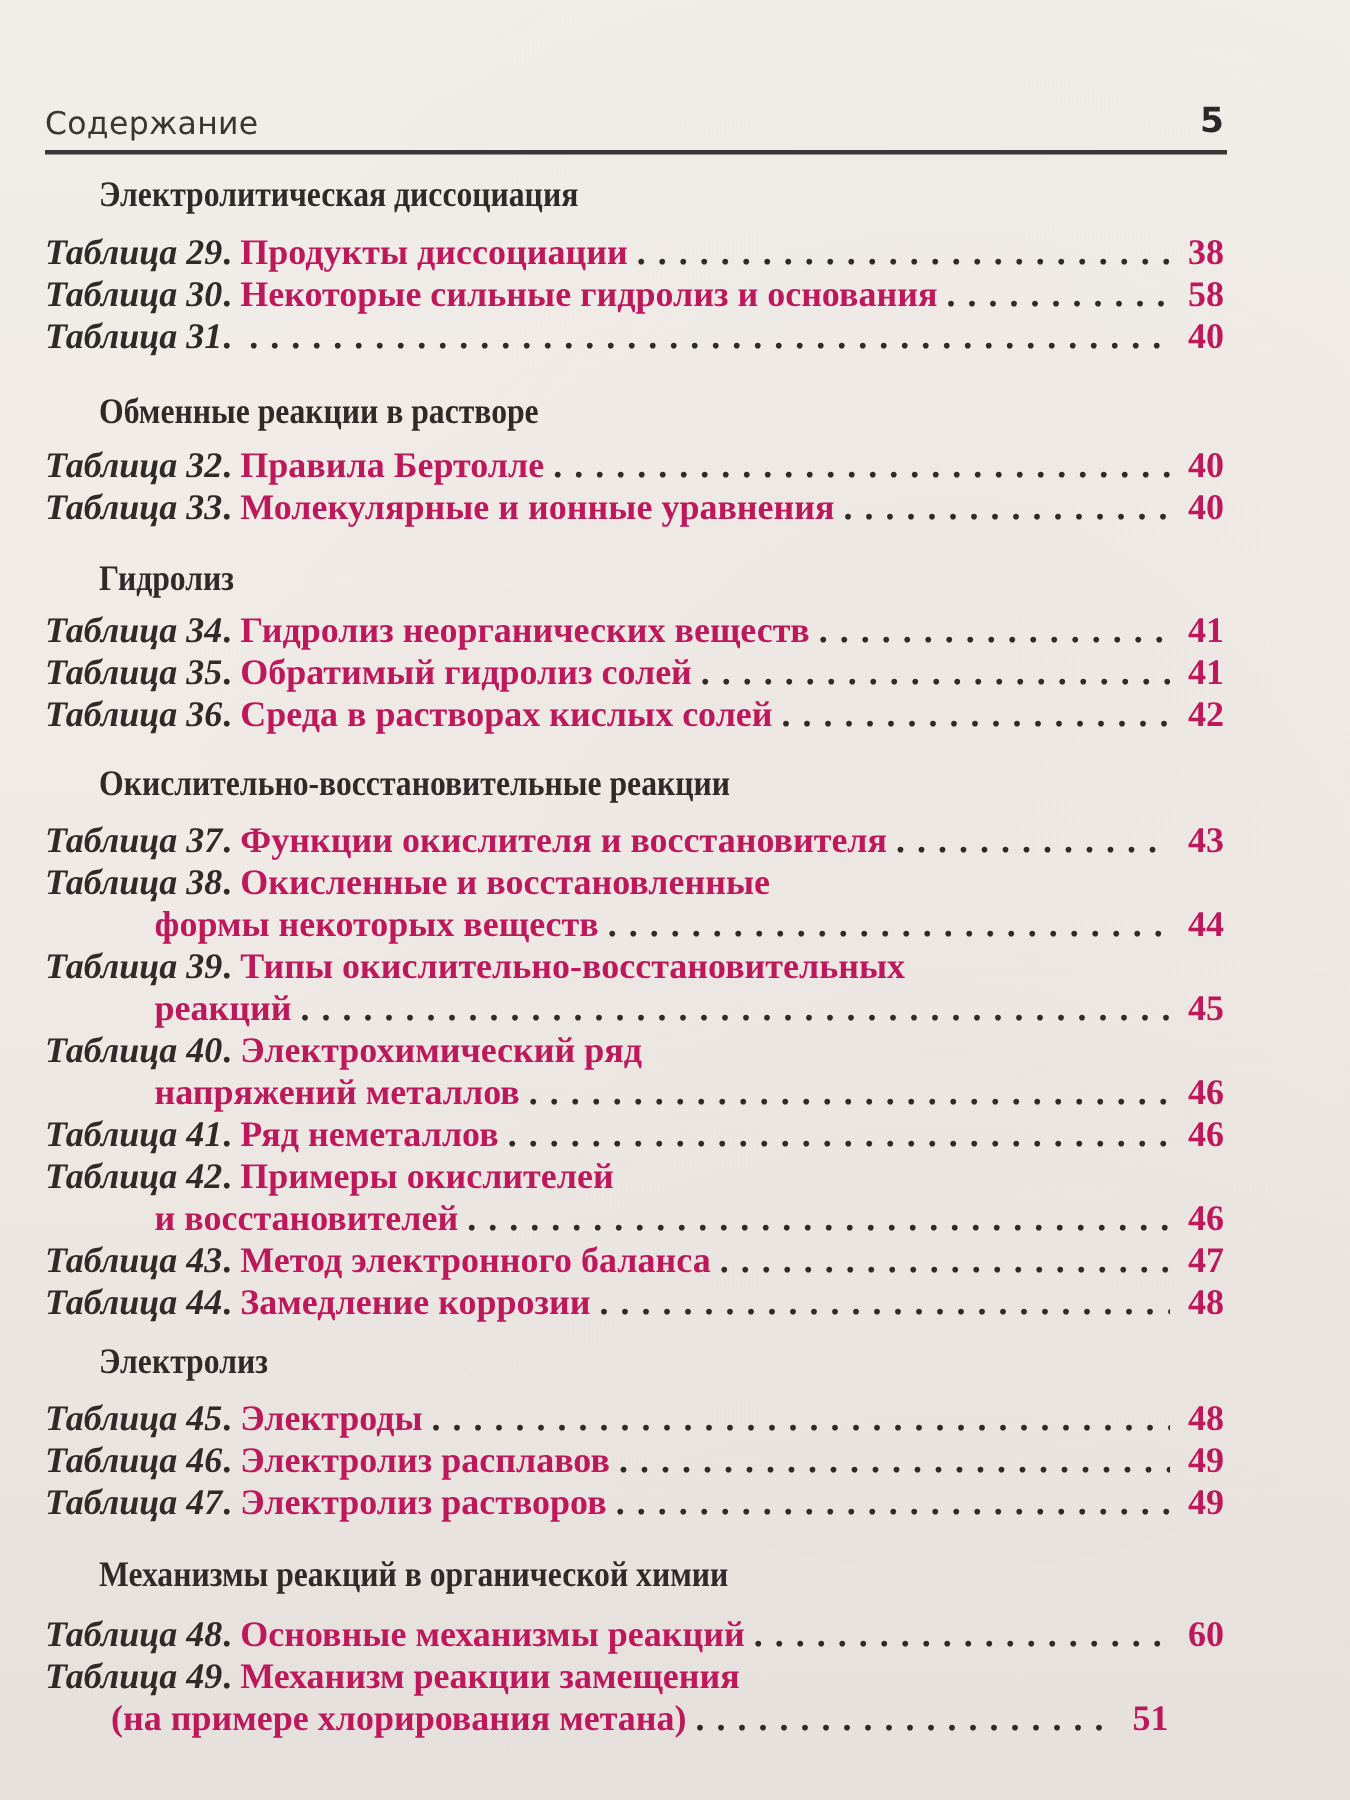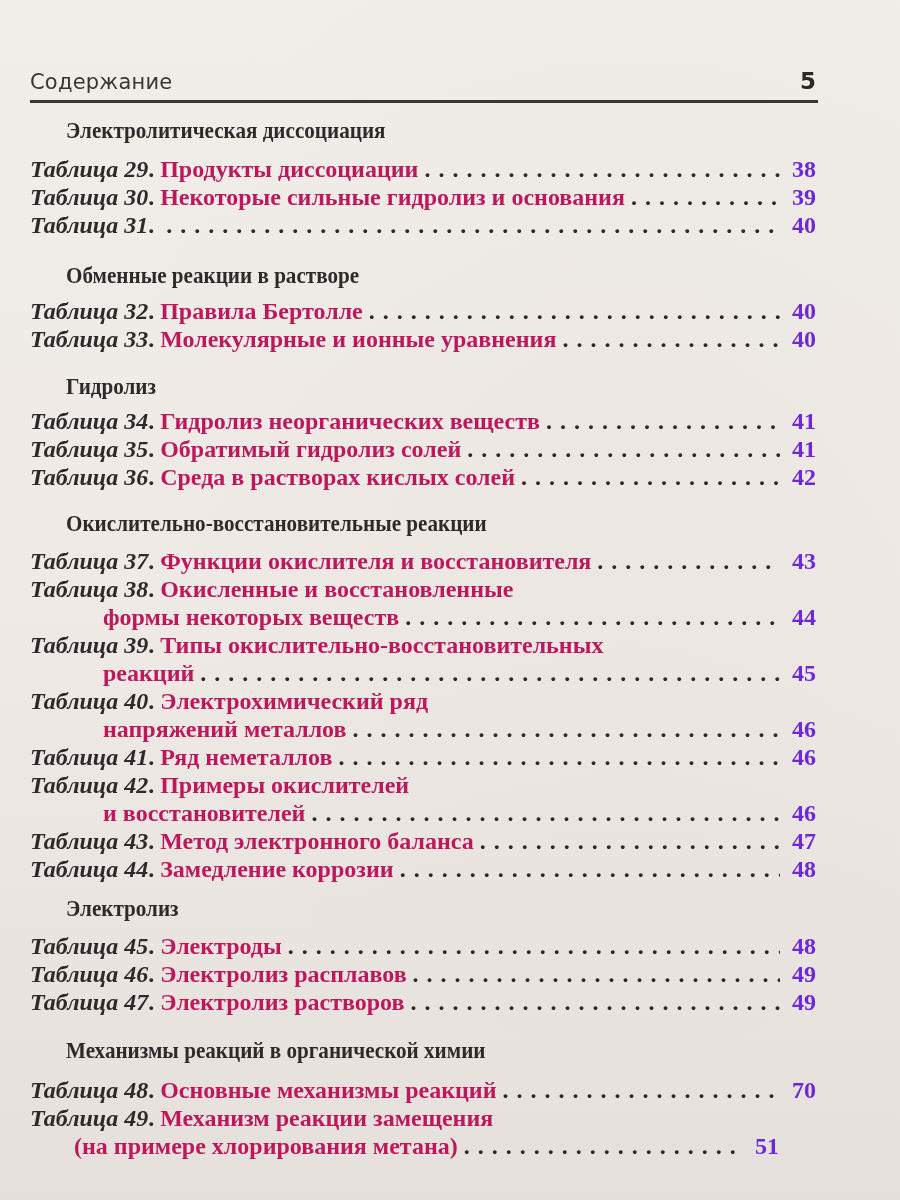--- a/index.html
+++ b/index.html
@@ -38,21 +38,21 @@
   .entry-line {
     display: flex; align-items: baseline; width: 100%; font-weight: bold;
   }
   .label-italic { font-style: italic; color: #2e2a2a; }
   .entry-text { color: #be185d; }
   .leader {
     flex: 1 1 auto; overflow: hidden; margin: 0 6px;
     color: #2e2a2a; letter-spacing: 6px;
   }
   .leader::before { content: ". . . . . . . . . . . . . . . . . . . . . . . . . . . . . . . . . . . . . . . . . . . . . . . . . . . . . . . . . . . . . . . ."; letter-spacing: 0; word-spacing: 2px;}
-  .page-num { color: #6d28d9; text-align: right; min-width: 30px; }
+  .page-num { color: #be185d; text-align: right; min-width: 30px; }
   .cont { padding-left: 73px; }
   .ghost {
     position: absolute; left: 0; top: 0; width: 900px; height: 1200px;
     background: radial-gradient(ellipse at 70% 40%, rgba(120,110,110,0.03), transparent 60%);
     pointer-events: none;
   }
 </style>
 </head>
 <body>
 
@@ -74,21 +74,21 @@
         <span class="leader"></span>
         <span class="page-num">38</span>
       </div>
     </div>
   <div class="entry" style="top:182px">
       <div class="entry-line">
         <span class="label-italic">Таблица 30</span>
         <span>.&nbsp;</span>
         <span class="entry-text">Некоторые сильные гидролиз и основания</span>
         <span class="leader"></span>
-        <span class="page-num">39</span>
+        <span class="page-num">58</span>
       </div>
     </div>
   <div class="entry" style="top:210px">
       <div class="entry-line">
         <span class="label-italic">Таблица 31</span>
         <span>.&nbsp;</span>
         <span class="leader"></span>
         <span class="page-num">40</span>
       </div>
     </div>
@@ -265,21 +265,21 @@
       </div>
     </div>
 
   <div class="section-title" style="top:1037px">Механизмы реакций в органической химии</div>
   <div class="entry" style="top:1075px">
       <div class="entry-line">
         <span class="label-italic">Таблица 48</span>
         <span>.&nbsp;</span>
         <span class="entry-text">Основные механизмы реакций</span>
         <span class="leader"></span>
-        <span class="page-num">70</span>
+        <span class="page-num">60</span>
       </div>
     </div>
   <div class="entry" style="top:1103px">
       <div class="entry-line">
         <span class="label-italic">Таблица 49</span>
         <span>.&nbsp;</span>
         <span class="entry-text">Механизм реакции замещения</span>
       </div>
     </div>
   <div class="entry cont" style="top:1131px; width:705px; padding-left:44px">

